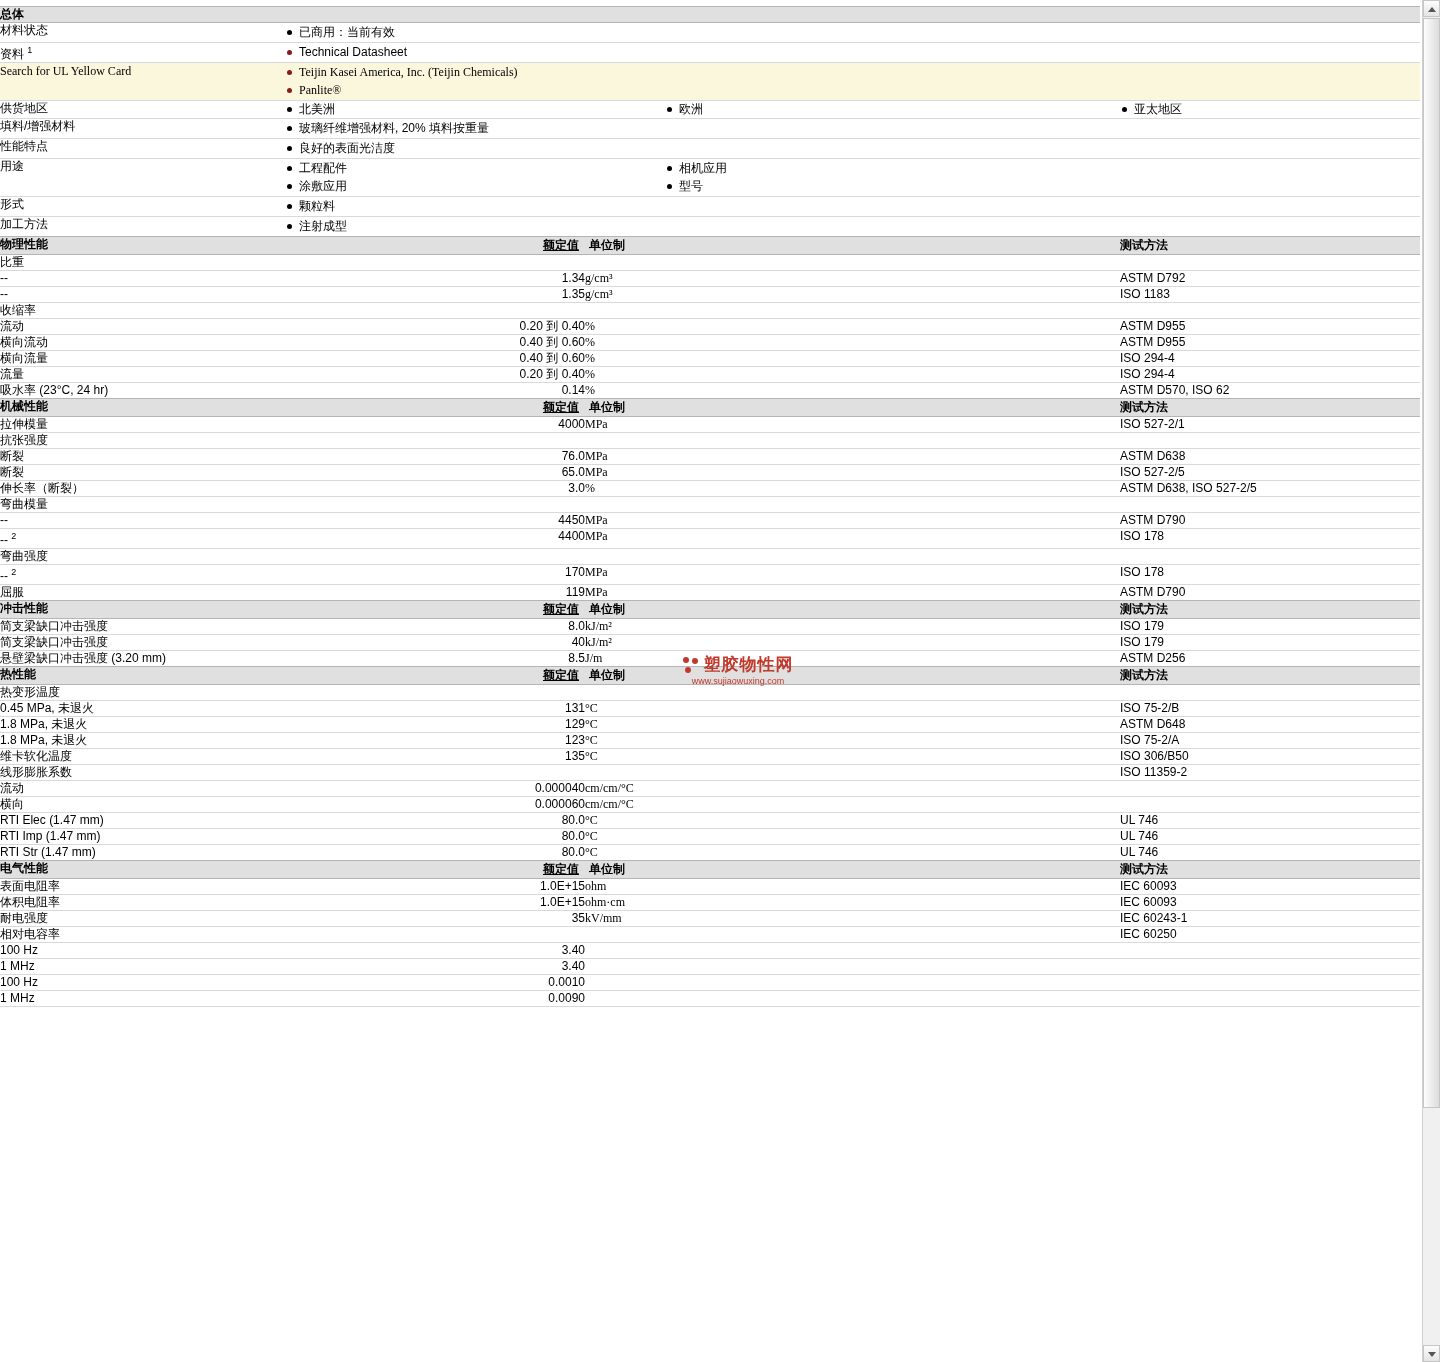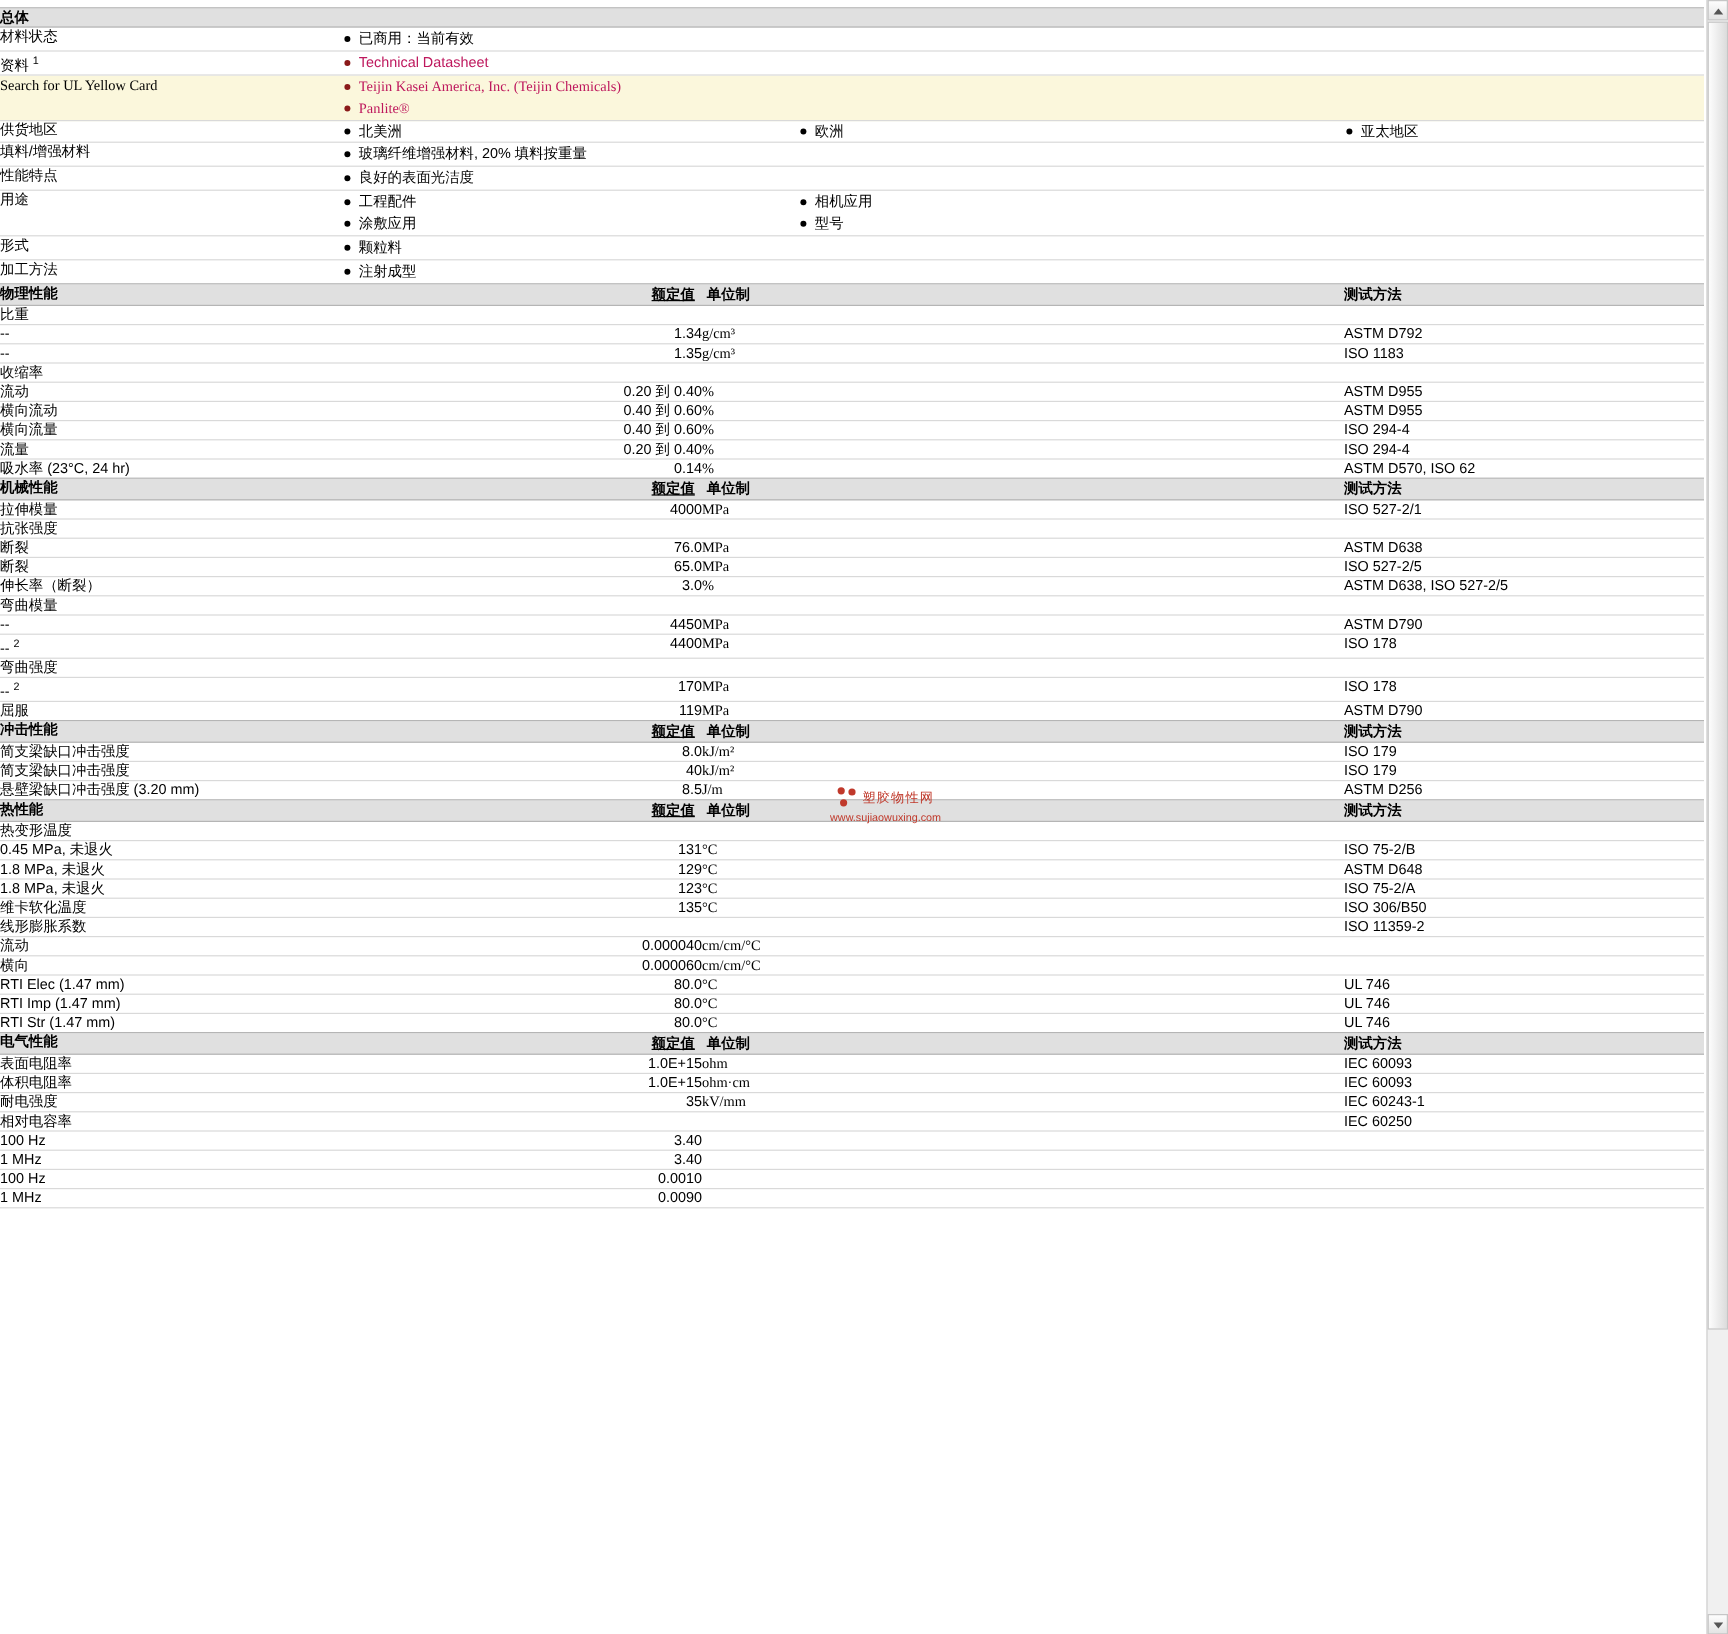--- a/index.html
+++ b/index.html
@@ -80,21 +80,21 @@
     position: absolute;
     left: 2px;
     top: 6px;
     width: 5px;
     height: 5px;
     border-radius: 50%;
     background: #000;
   }
   .bi.link::before { background: #8a1a1a; }
   .bi.link a, a.link-text {
-    color: #be185d;
+    color: #000000;
     text-decoration: none;
   }
   .highlight td {
     background: #fbf7dc;
     font-family: Liberation Serif, serif;
   }
   .yellowcard-label {
     padding: 4px 4px 4px 20px;
     line-height: 16px;
   }
@@ -121,22 +121,22 @@
   #watermark {
     position: absolute;
     left: 648px;
     top: 655px;
     width: 180px;
     text-align: center;
     pointer-events: none;
   }
   #watermark .wm-title {
     color: #c0392b;
-    font-size: 11px;
-    font-weight: normal;
+    font-size: 17px;
+    font-weight: bold;
     letter-spacing: 1px;
     line-height: 20px;
   }
   #watermark .wm-url {
     color: #c0392b;
     font-size: 9px;
     line-height: 12px;
     text-align: center;
   }
   #watermark .wm-dots {

